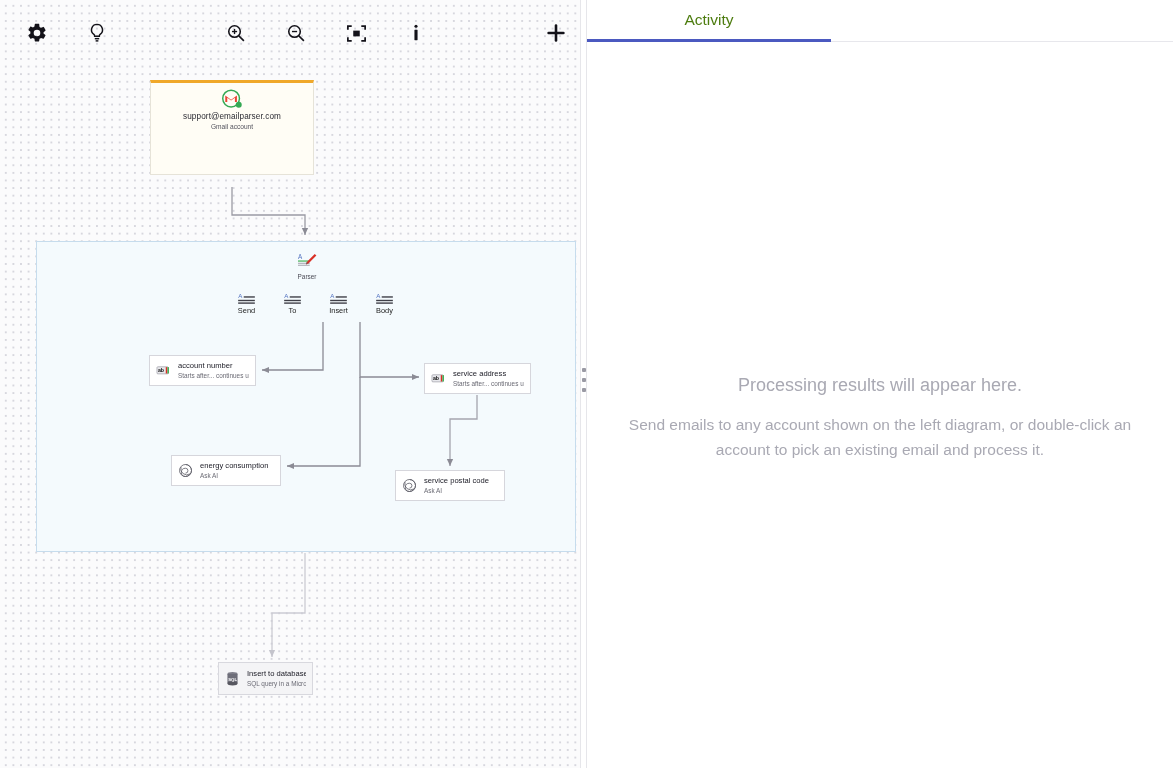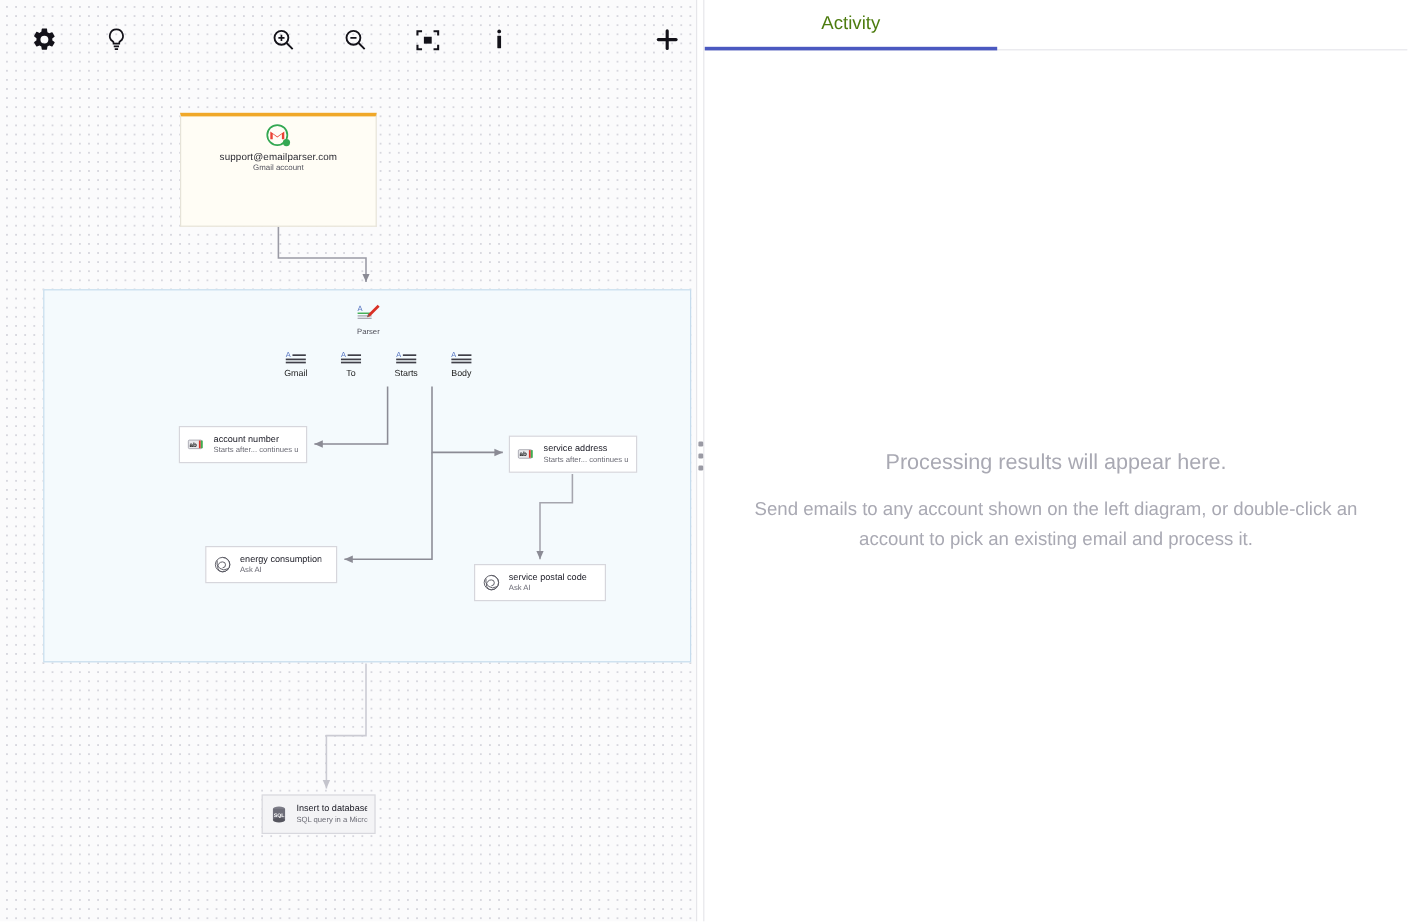--- a/index.html
+++ b/index.html
@@ -43,21 +43,21 @@
   
   .node {
     position: absolute;
     background: #fff;
     border: 1px solid #d9d9de;
     z-index: 20;
   }
 
   
   #gmail-node {
-    left: 150px; top: 94px;
+    left: 150px; top: 80px;
     width: 164px; height: 95px;
     background: #fffdf5;
     border: 1px solid #e6e3d8;
     border-top: 3px solid #f0a829;
     z-index: 22;
   }
   #gmail-inner { padding-top: 6px; text-align: center; }
   .gmail-icon { margin: 0 auto 2px; width: 22px; height: 20px; }
   #gmail-title {
     font-size: 8.2px; color: #2b2b33; letter-spacing: .1px;
@@ -323,21 +323,21 @@
     <div id="parser-fields">
       <div class="field">
         <div class="field-icon">
           <svg width="21" height="13" viewBox="0 0 22 14">
             <text x="2" y="6.6" font-size="6.6" fill="#4f6fbf" font-family="Liberation Sans, sans-serif">A</text>
             <rect x="8" y="4.6" width="12" height="1.5" fill="#3f3f48"></rect>
             <rect x="2" y="8.4" width="18" height="1.5" fill="#3f3f48"></rect>
             <rect x="2" y="11.2" width="18" height="1.5" fill="#3f3f48"></rect>
           </svg>
         </div>
-        <div class="field-label">Gmail</div>
+        <div class="field-label">Send</div>
       </div>
       <div class="field">
         <div class="field-icon">
           <svg width="21" height="13" viewBox="0 0 22 14">
             <text x="2" y="6.6" font-size="6.6" fill="#4f6fbf" font-family="Liberation Sans, sans-serif">A</text>
             <rect x="8" y="4.6" width="12" height="1.5" fill="#3f3f48"></rect>
             <rect x="2" y="8.4" width="18" height="1.5" fill="#3f3f48"></rect>
             <rect x="2" y="11.2" width="18" height="1.5" fill="#3f3f48"></rect>
           </svg>
         </div>
@@ -345,21 +345,21 @@
       </div>
       <div class="field">
         <div class="field-icon">
           <svg width="21" height="13" viewBox="0 0 22 14">
             <text x="2" y="6.6" font-size="6.6" fill="#4f6fbf" font-family="Liberation Sans, sans-serif">A</text>
             <rect x="8" y="4.6" width="12" height="1.5" fill="#3f3f48"></rect>
             <rect x="2" y="8.4" width="18" height="1.5" fill="#3f3f48"></rect>
             <rect x="2" y="11.2" width="18" height="1.5" fill="#3f3f48"></rect>
           </svg>
         </div>
-        <div class="field-label">Starts</div>
+        <div class="field-label">Insert</div>
       </div>
       <div class="field">
         <div class="field-icon">
           <svg width="21" height="13" viewBox="0 0 22 14">
             <text x="2" y="6.6" font-size="6.6" fill="#4f6fbf" font-family="Liberation Sans, sans-serif">A</text>
             <rect x="8" y="4.6" width="12" height="1.5" fill="#3f3f48"></rect>
             <rect x="2" y="8.4" width="18" height="1.5" fill="#3f3f48"></rect>
             <rect x="2" y="11.2" width="18" height="1.5" fill="#3f3f48"></rect>
           </svg>
         </div>

